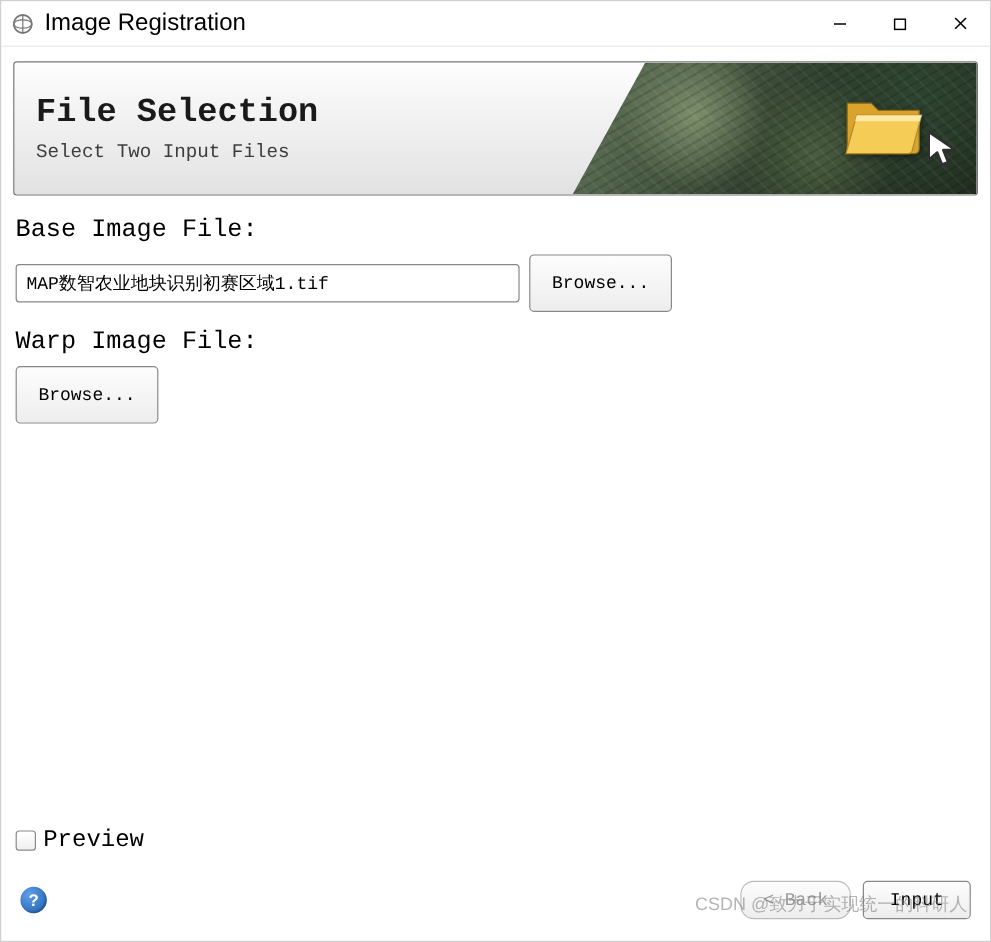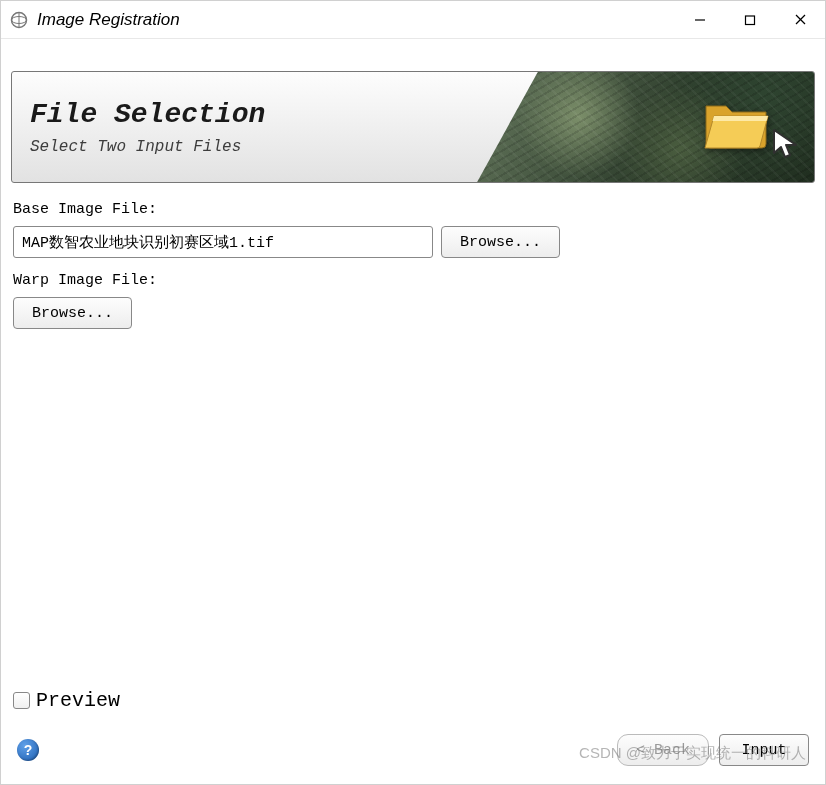--- a/index.html
+++ b/index.html
@@ -22,50 +22,48 @@
     }
     .titlebar .app-icon {
       width: 20px;
       height: 20px;
       margin-right: 8px;
       display: inline-flex;
       align-items: center;
       justify-content: center;
     }
     .titlebar .title {
-      font-size: 17px;
+      font-size: 20px;
       color: #000;
       flex: 1;
-      font-style: italic;
     }
     .win-controls {
       display: flex;
       height: 100%;
     }
     .win-btn {
       width: 50px;
       height: 100%;
       display: flex;
       align-items: center;
       justify-content: center;
       cursor: pointer;
     }
     .win-btn svg { stroke: #000; }
 
     .banner {
-      margin: 32px 10px 0 10px;
+      margin: 12px 10px 0 10px;
       height: 112px;
       background: linear-gradient(180deg, #fdfdfd 0%, #e2e2e2 100%);
       border: 1px solid #777;
       border-radius: 3px;
       position: relative;
       display: flex;
       align-items: stretch;
       overflow: hidden;
-      font-style: italic;
     }
     .banner-left {
       flex: 0 0 58%;
       padding: 12px 18px;
       display: flex;
       flex-direction: column;
       justify-content: center;
       gap: 8px;
     }
     .banner-title {
@@ -112,21 +110,21 @@
       width: 34px;
       height: 34px;
     }
 
     .content {
       flex: 1;
       padding: 18px 12px 0 12px;
       font-family: "Courier New", "SimSun", monospace;
     }
     .field-label {
-      font-size: 15px;
+      font-size: 21px;
       color: #000;
       margin-bottom: 8px;
     }
     .field-row {
       display: flex;
       align-items: center;
       gap: 8px;
       margin-bottom: 14px;
     }
     .text-input {
@@ -134,21 +132,21 @@
       height: 32px;
       border: 1px solid #888;
       border-radius: 3px;
       padding: 4px 8px;
       font-family: "Courier New", "SimSun", monospace;
       font-size: 15px;
       color: #000;
       background: #fff;
     }
     .browse-btn {
-      height: 32px;
+      height: 48px;
       padding: 0 18px;
       border: 1px solid #888;
       border-radius: 4px;
       background: linear-gradient(#fdfdfd, #ededed);
       font-family: "Courier New", monospace;
       font-size: 15px;
       cursor: pointer;
     }
 
     .footer-row1 {

